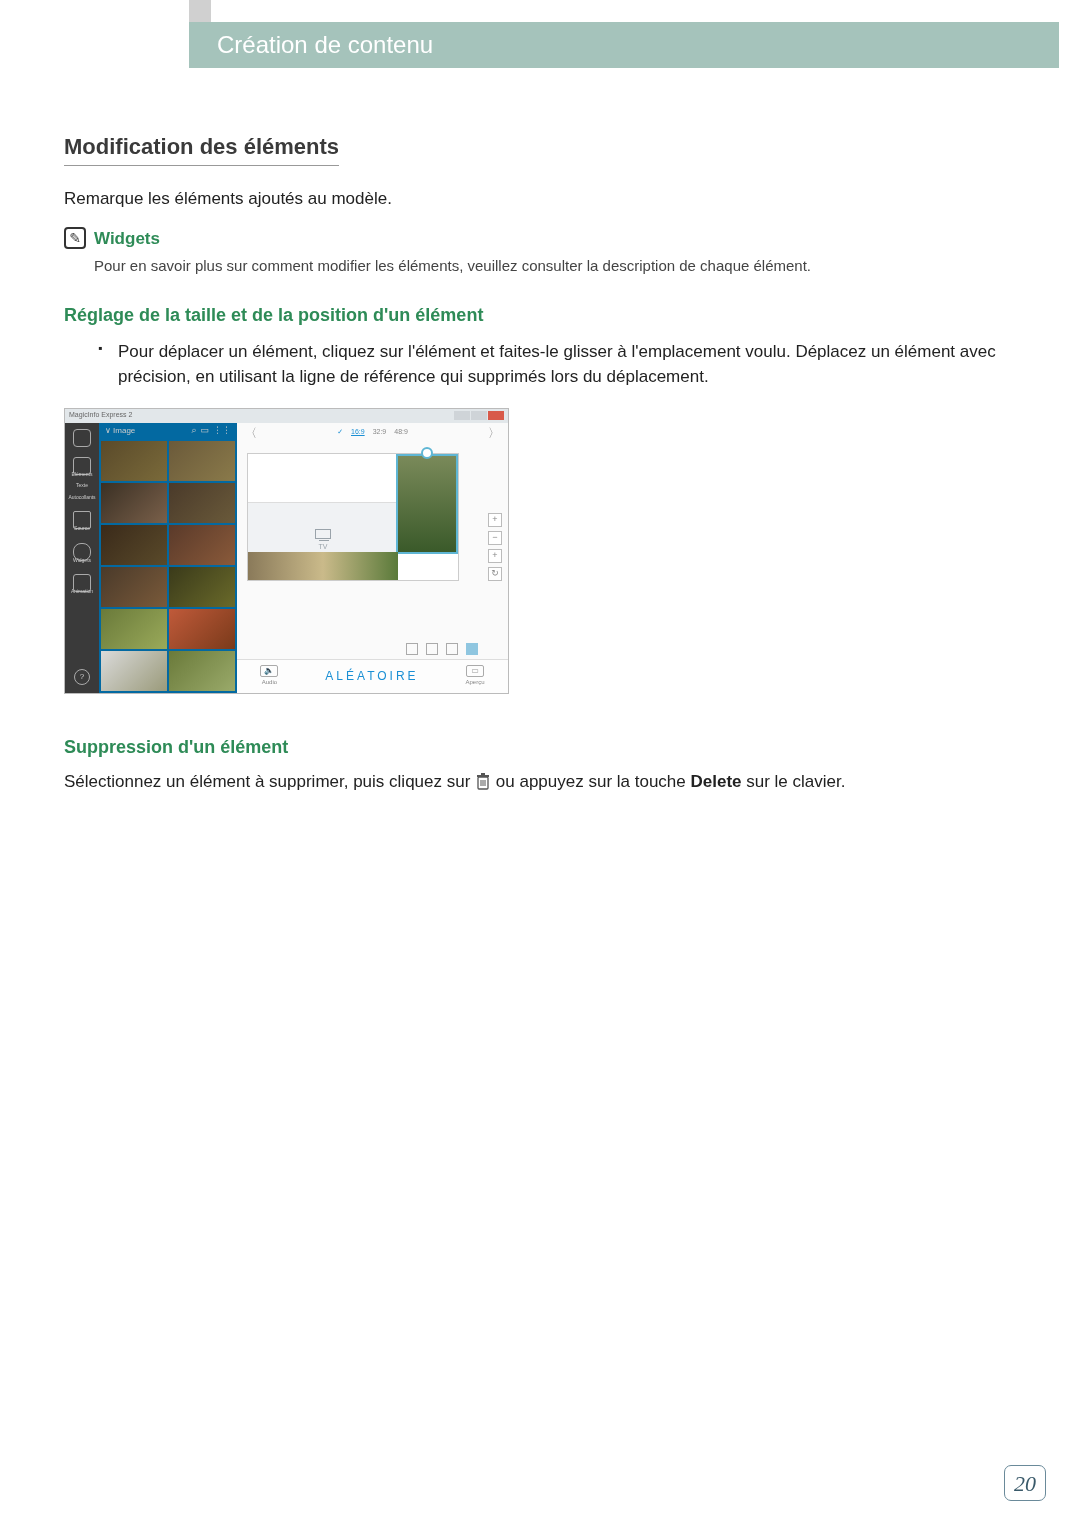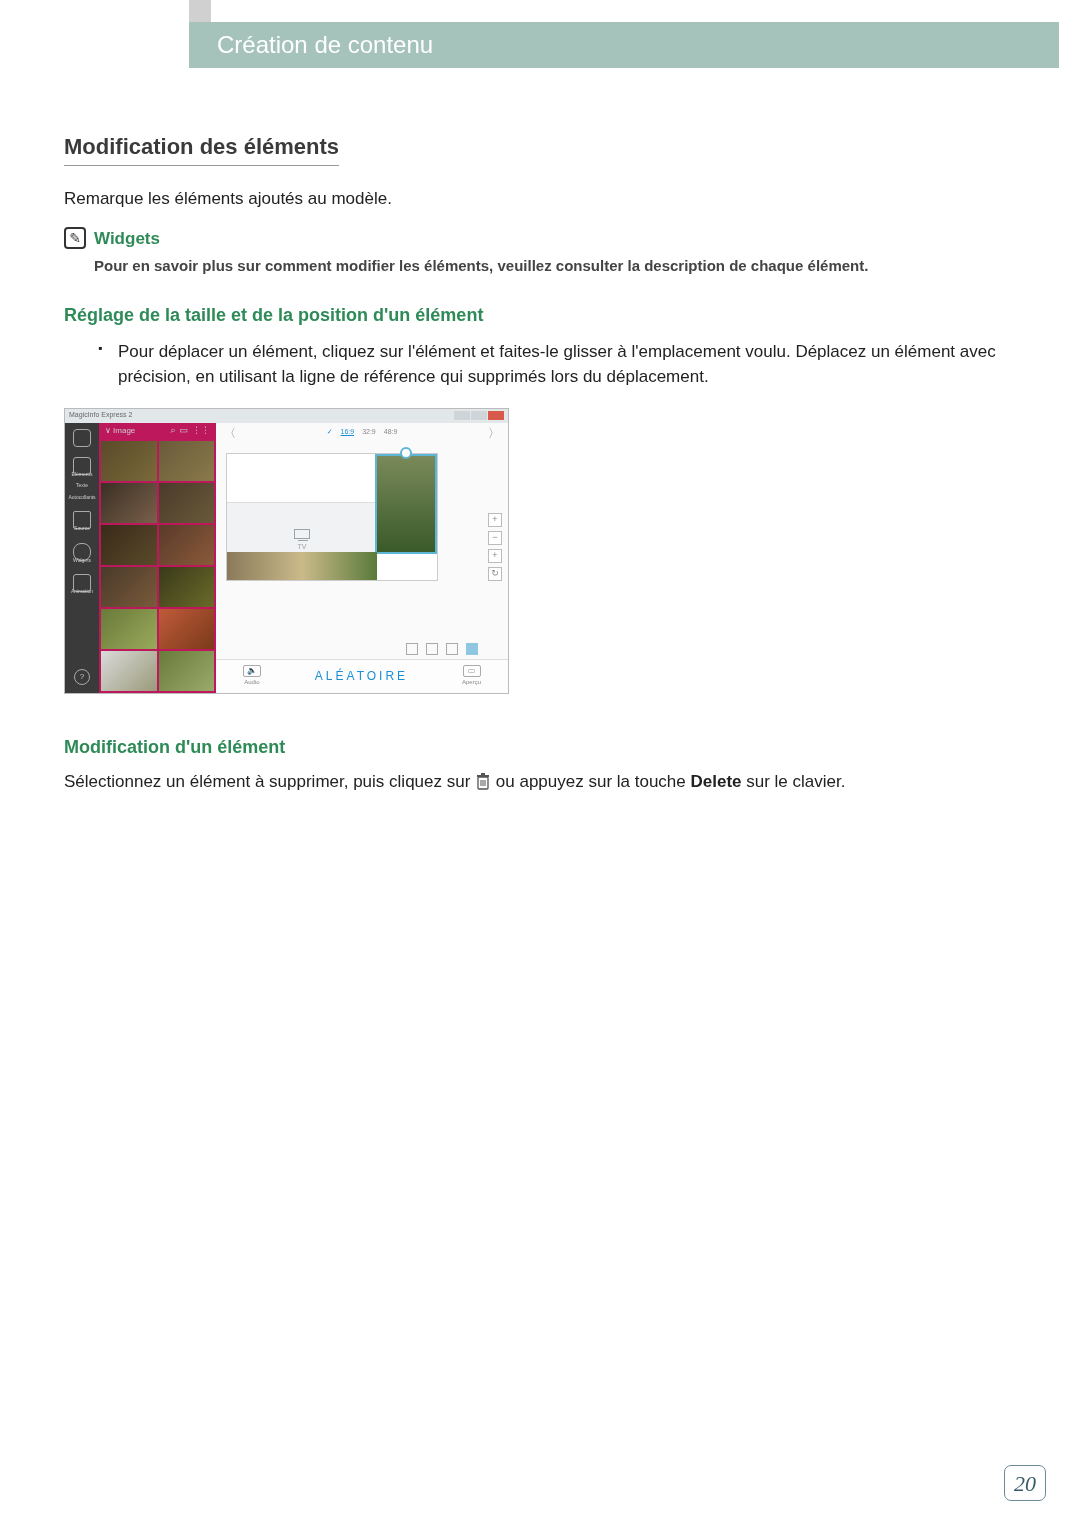--- a/index.html
+++ b/index.html
@@ -51,21 +51,21 @@
     margin-bottom: 20px;
   }
   .para { margin-bottom: 14px; }
   .remark-row { display: flex; align-items: center; gap: 8px; margin: 8px 0 4px 0; }
   .note-label { color: #2e8b57; font-weight: 700; font-size: 17px; }
   .note-icon {
     width: 22px; height: 22px; border: 2px solid #333; border-radius: 4px;
     display: inline-flex; align-items: center; justify-content: center;
     font-size: 14px; color: #333;
   }
-  .note-body { font-size: 15px; color: #444; margin-left: 30px; margin-bottom: 24px; font-weight: bold; }
+  .note-body { font-size: 15px; color: #444; margin-left: 30px; margin-bottom: 24px; }
   h3.subheading { color: #2e8b57; font-size: 18px; font-weight: 700; margin: 18px 0 8px 0; }
   ul.bullets { list-style: none; margin: 10px 0 0 34px; }
   ul.bullets li { position: relative; margin-bottom: 10px; padding-left: 20px; }
   ul.bullets li::before {
     content: "▪"; position: absolute; left: 0; top: 0; font-size: 12px; color: #222;
   }
   .circle-icon {
     display: inline-block; width: 14px; height: 14px; border: 2px solid #5fb6d4;
     border-radius: 50%; vertical-align: middle; position: relative; top: -1px;
   }
@@ -98,21 +98,21 @@
   .side-ic { width: 18px; height: 18px; border: 1px solid #aaa; border-radius: 3px; }
   .side-ic.home { border-radius: 4px; }
   .side-lbl { color: #ccc; font-size: 5px; text-align: center; margin-top: -6px; }
   .side-group { display:flex; flex-direction:column; align-items:center; gap:2px;}
   .help-ic {
     margin-top: auto; margin-bottom: 8px; width: 16px; height: 16px;
     border: 1px solid #aaa; border-radius: 50%; color: #ccc; font-size: 8px;
     display: flex; align-items:center; justify-content:center;
   }
   .gallery {
-    width: 117px; background: #be185d; display: flex; flex-direction: column;
+    width: 138px; background: #0369a1; display: flex; flex-direction: column;
   }
   .gallery-head {
     height: 16px; color: #ccc; display: flex; align-items:center;
     justify-content: space-between; padding: 0 6px; font-size: 8px;
   }
   .gal-icons { display:flex; gap:4px; color:#ccc; font-size:9px; }
   .thumb-grid {
     flex: 1; display: grid; grid-template-columns: 1fr 1fr;
     gap: 2px; padding: 2px;
   }
@@ -340,21 +340,21 @@
           <div class="random-lbl">ALÉATOIRE</div>
           <div class="bot-group">
             <div class="bot-ic">▭</div>
             <div class="bot-lbl">Aperçu</div>
           </div>
         </div>
       </div>
     </div>
   </div>
 
-  <h3 class="subheading">Modification d'un élément</h3>
+  <h3 class="subheading">Suppression d'un élément</h3>
   <p class="para">
     <span>Sélectionnez un élément à supprimer, puis cliquez sur </span>
     <span class="trash-icon">
       <svg width="16" height="18" viewBox="0 0 16 18">
         <rect x="3" y="4" width="10" height="12" rx="1" fill="none" stroke="#555" stroke-width="1.3"></rect>
         <line x1="6" y1="7" x2="6" y2="13" stroke="#555" stroke-width="1"></line>
         <line x1="8" y1="7" x2="8" y2="13" stroke="#555" stroke-width="1"></line>
         <line x1="10" y1="7" x2="10" y2="13" stroke="#555" stroke-width="1"></line>
         <rect x="2" y="2" width="12" height="2" fill="#555"></rect>
         <rect x="6" y="0" width="4" height="2" fill="#555"></rect>

